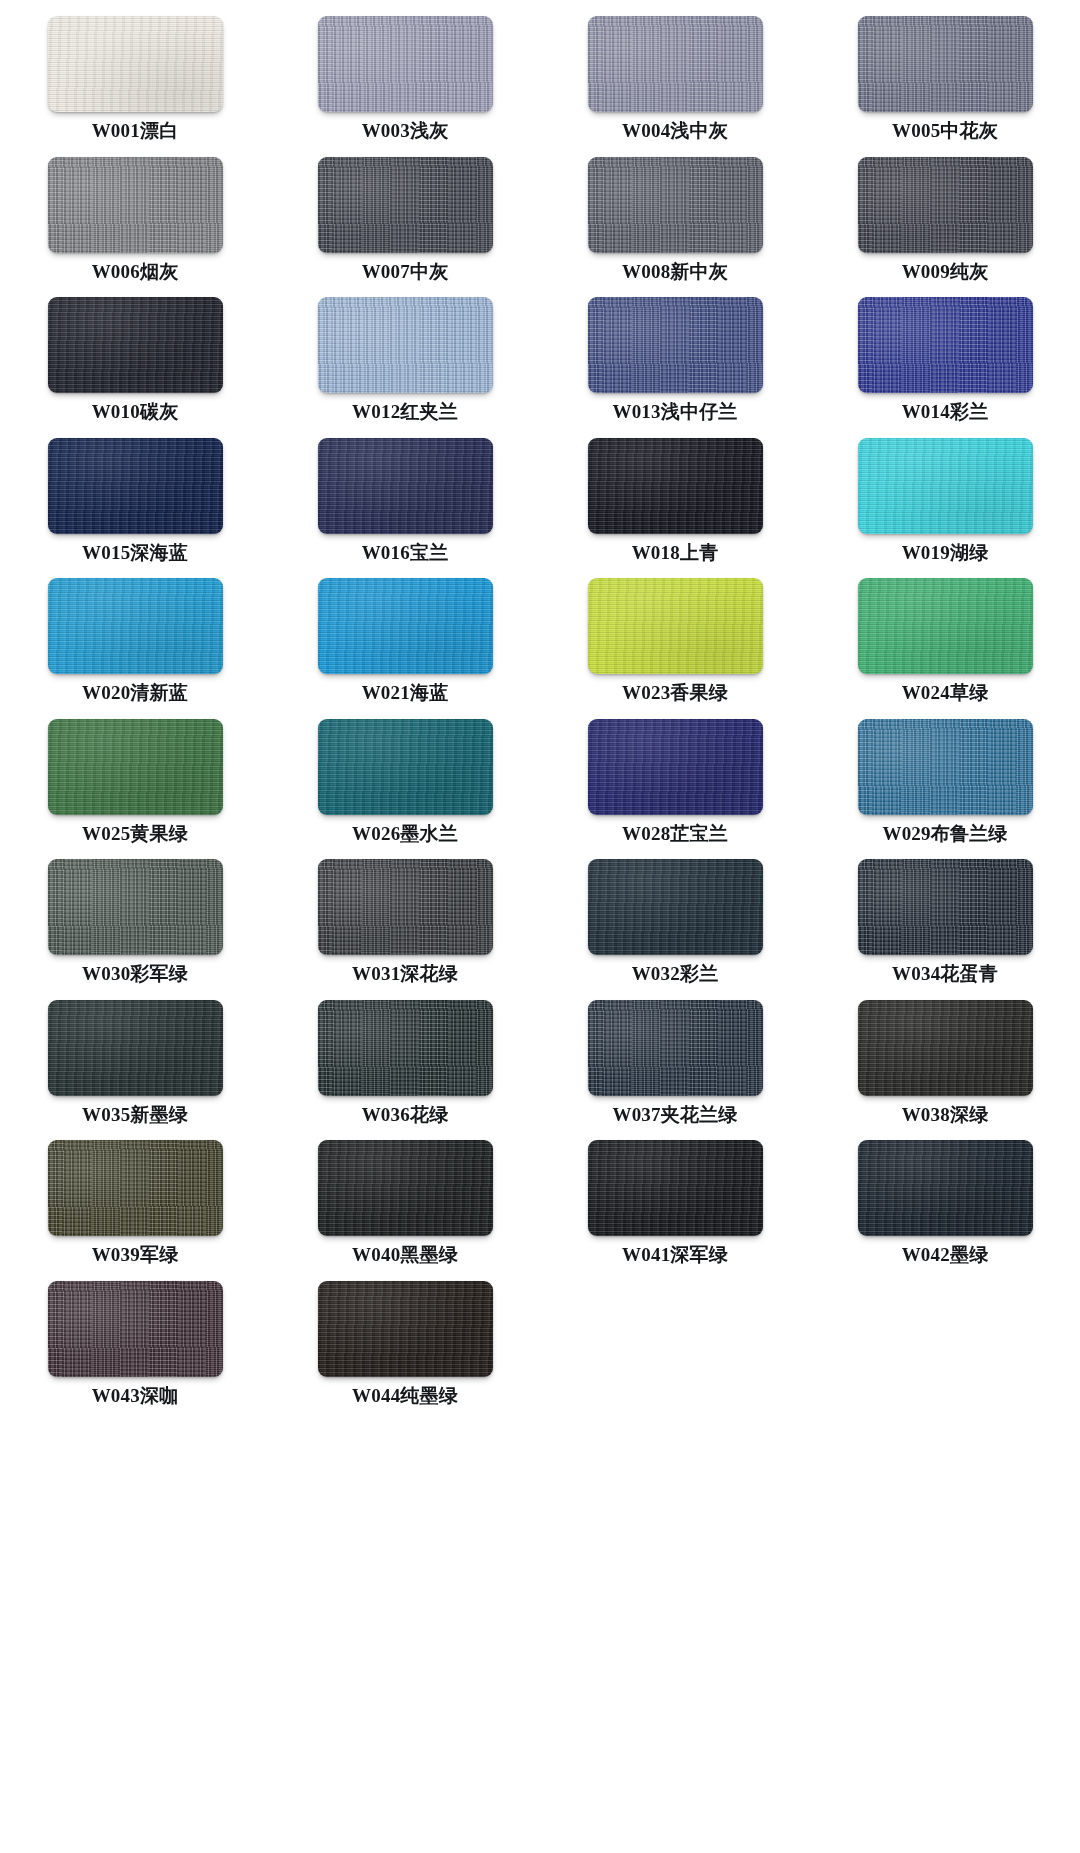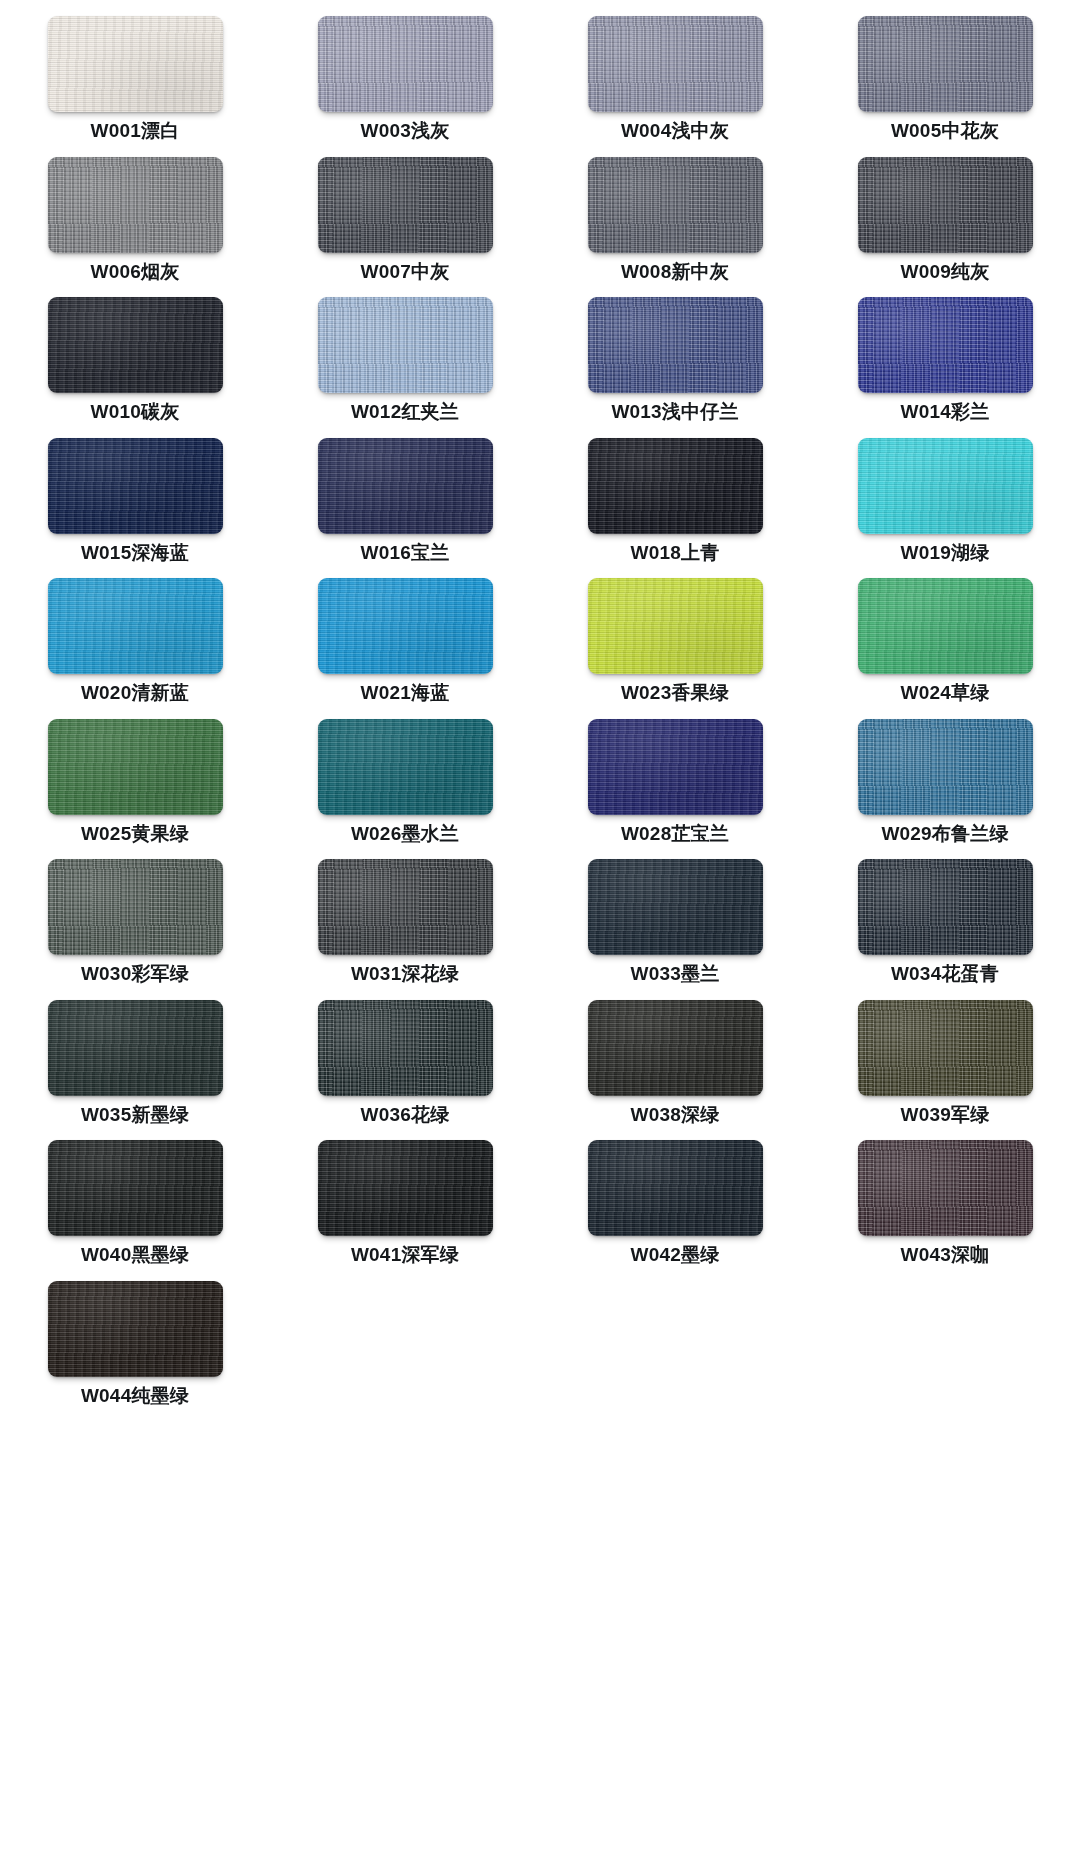--- a/index.html
+++ b/index.html
@@ -107,21 +107,21 @@
     color: #15181b;
     font-weight: 700;
     letter-spacing: 0.2px;
     white-space: nowrap;
     text-align: center;
   }
 </style>
 </head>
 <body>
 
-<div id="color-card" style="background: rgb(255, 255, 255);">
+<div id="color-card" style="background: rgb(255, 255, 255); font-family: Liberation Serif, serif;">
     <div class="swatch-cell">
       <div class="swatch-chip" style="background-color: rgb(239, 234, 227);"></div>
       <div class="swatch-label">W001漂白</div>
     </div>
     <div class="swatch-cell">
       <div class="swatch-chip heather" style="background-color: rgb(154, 156, 180);"></div>
       <div class="swatch-label">W003浅灰</div>
     </div>
     <div class="swatch-cell">
       <div class="swatch-chip heather" style="background-color: rgb(139, 142, 166);"></div>
@@ -213,34 +213,38 @@
     </div>
     <div class="swatch-cell">
       <div class="swatch-chip heather" style="background-color: rgb(73, 84, 78);"></div>
       <div class="swatch-label">W030彩军绿</div>
     </div>
     <div class="swatch-cell">
       <div class="swatch-chip heather" style="background-color: rgb(50, 54, 58);"></div>
       <div class="swatch-label">W031深花绿</div>
     </div>
     <div class="swatch-cell">
-      <div class="swatch-chip" style="background-color: rgb(28, 41, 54);"></div>
-      <div class="swatch-label">W033墨兰</div>
+      <div class="swatch-chip" style="background-color: rgb(30, 45, 56);"></div>
+      <div class="swatch-label">W032彩兰</div>
     </div>
     <div class="swatch-cell">
       <div class="swatch-chip heather" style="background-color: rgb(29, 39, 51);"></div>
       <div class="swatch-label">W034花蛋青</div>
     </div>
     <div class="swatch-cell">
       <div class="swatch-chip" style="background-color: rgb(35, 48, 47);"></div>
       <div class="swatch-label">W035新墨绿</div>
     </div>
     <div class="swatch-cell">
       <div class="swatch-chip heather" style="background-color: rgb(30, 42, 44);"></div>
       <div class="swatch-label">W036花绿</div>
+    </div>
+    <div class="swatch-cell">
+      <div class="swatch-chip heather" style="background-color: rgb(31, 44, 58);"></div>
+      <div class="swatch-label">W037夹花兰绿</div>
     </div>
     <div class="swatch-cell">
       <div class="swatch-chip" style="background-color: rgb(38, 39, 36);"></div>
       <div class="swatch-label">W038深绿</div>
     </div>
     <div class="swatch-cell">
       <div class="swatch-chip heather" style="background-color: rgb(61, 61, 39);"></div>
       <div class="swatch-label">W039军绿</div>
     </div>
     <div class="swatch-cell">

